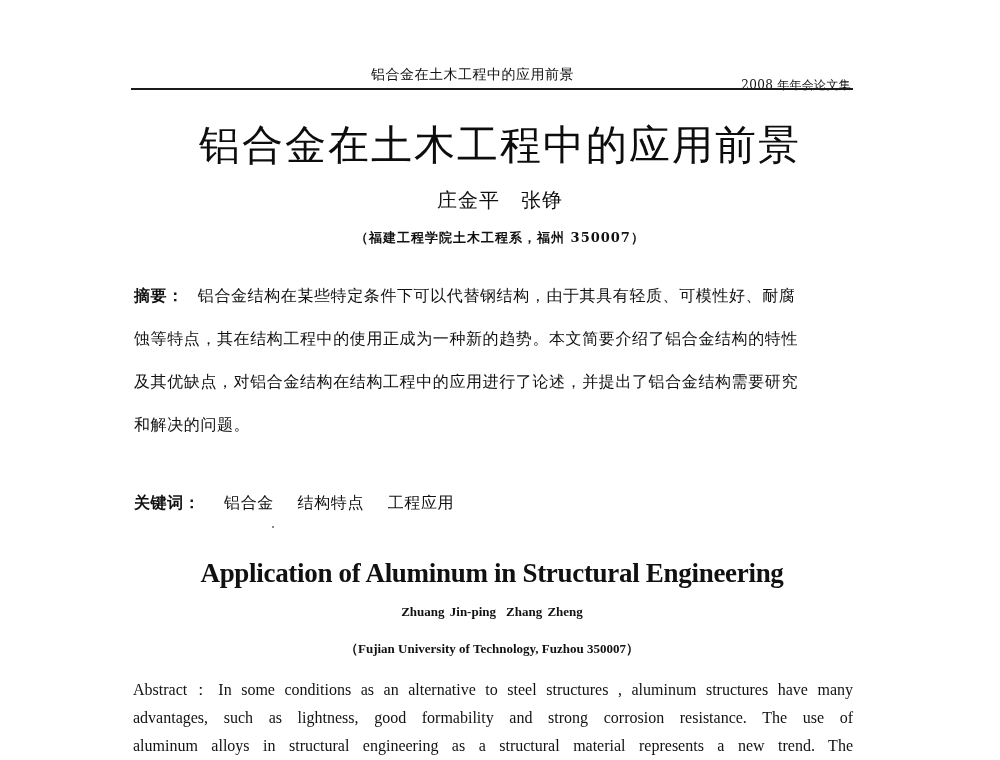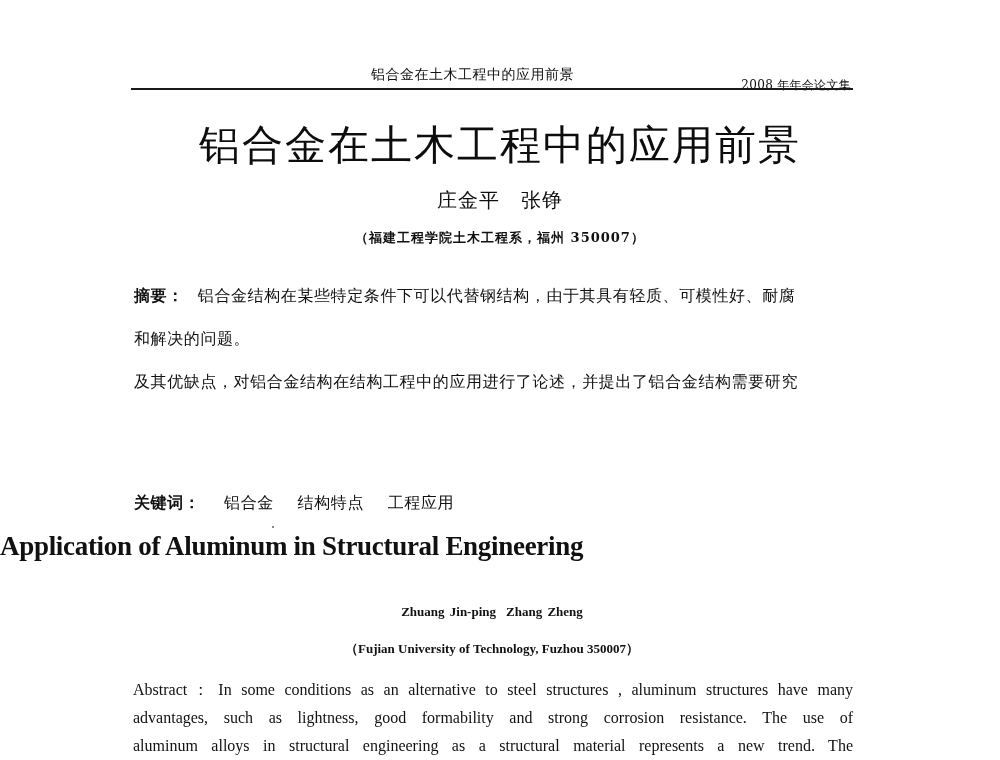--- a/index.html
+++ b/index.html
@@ -129,23 +129,23 @@
       left: 272px;
       top: 526px;
       width: 2px;
       height: 2px;
       background: #888;
     }
     
     .en-title {
       position: absolute;
       left: 0;
-      top: 531px;
+      top: 558px;
       width: 984px;
-      text-align: left;
+      text-align: center;
       font-family: "Liberation Serif", "DejaVu Serif", serif;
       font-weight: bold;
       font-size: 27px;
       letter-spacing: -0.3px;
     }
     .en-authors {
       position: absolute;
       left: 0;
       top: 604px;
       width: 984px;
@@ -196,22 +196,23 @@
     <span class="collection">2008 年年会论文集</span>
   </div>
   <div class="header-rule"></div>
 
   <div class="cn-title">铝合金在土木工程中的应用前景</div>
   <div class="cn-authors">庄金平　张铮</div>
   <div class="cn-affil">（福建工程学院土木工程系，福州 350007）</div>
 
   <div class="cn-abstract">
     <span class="line"><span class="label">摘要：</span><span>铝合金结构在某些特定条件下可以代替钢结构，由于其具有轻质、可模性好、耐腐</span></span>
+    <span class="line">蚀等特点，其在结构工程中的使用正成为一种新的趋势。本文简要介绍了铝合金结构的特性</span>
+    <span class="line">及其优缺点，对铝合金结构在结构工程中的应用进行了论述，并提出了铝合金结构需要研究</span>
     <span class="line">和解决的问题。</span>
-    <span class="line">及其优缺点，对铝合金结构在结构工程中的应用进行了论述，并提出了铝合金结构需要研究</span>
   </div>
 
   <div class="cn-keywords">
     <span class="label">关键词：</span>
     <span class="kw">铝合金</span>
     <span class="kw">结构特点</span>
     <span class="kw">工程应用</span>
   </div>
 
   <div class="scan-dot"></div>

